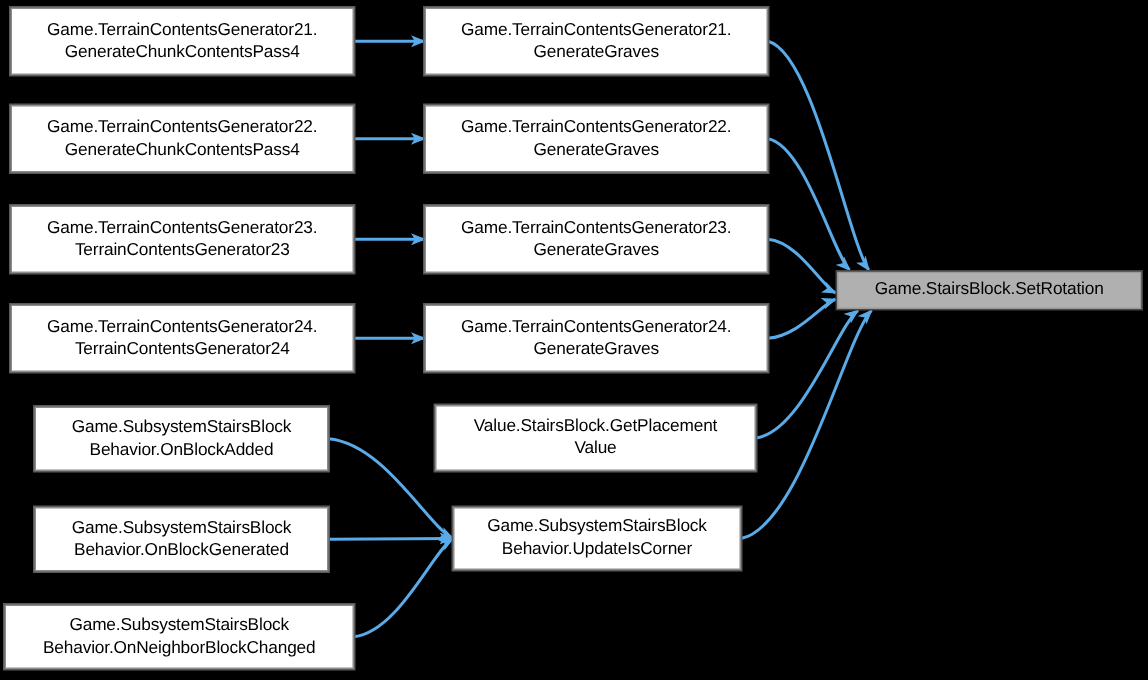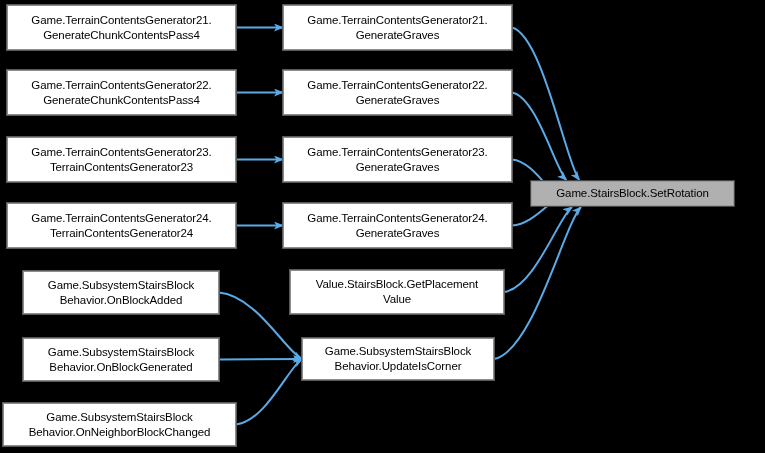--- a/index.html
+++ b/index.html
@@ -92,14 +92,14 @@
     <div class="node" style="left: 283px; top: 70px; width: 229px; height: 45px;"><span>Game.TerrainContentsGenerator22.
 GenerateGraves</span></div>
     <div class="node" style="left: 283px; top: 137px; width: 229px; height: 45px;"><span>Game.TerrainContentsGenerator23.
 GenerateGraves</span></div>
     <div class="node" style="left: 283px; top: 203px; width: 229px; height: 45px;"><span>Game.TerrainContentsGenerator24.
 GenerateGraves</span></div>
     <div class="node" style="left: 290px; top: 270px; width: 214px; height: 44px;"><span>Value.StairsBlock.GetPlacement
 Value</span></div>
     <div class="node" style="left: 302px; top: 338px; width: 192px; height: 42px;"><span>Game.SubsystemStairsBlock
 Behavior.UpdateIsCorner</span></div>
-    <div class="node target" style="left: 531px; top: 181px; width: 203px; height: 25px;"><span>Game.StairsBlock.SetRotation</span></div>
+    <div class="node target" style="left: 558px; top: 181px; width: 203px; height: 25px;"><span>Game.StairsBlock.SetRotation</span></div>
   </div>
 
 </body></html>

